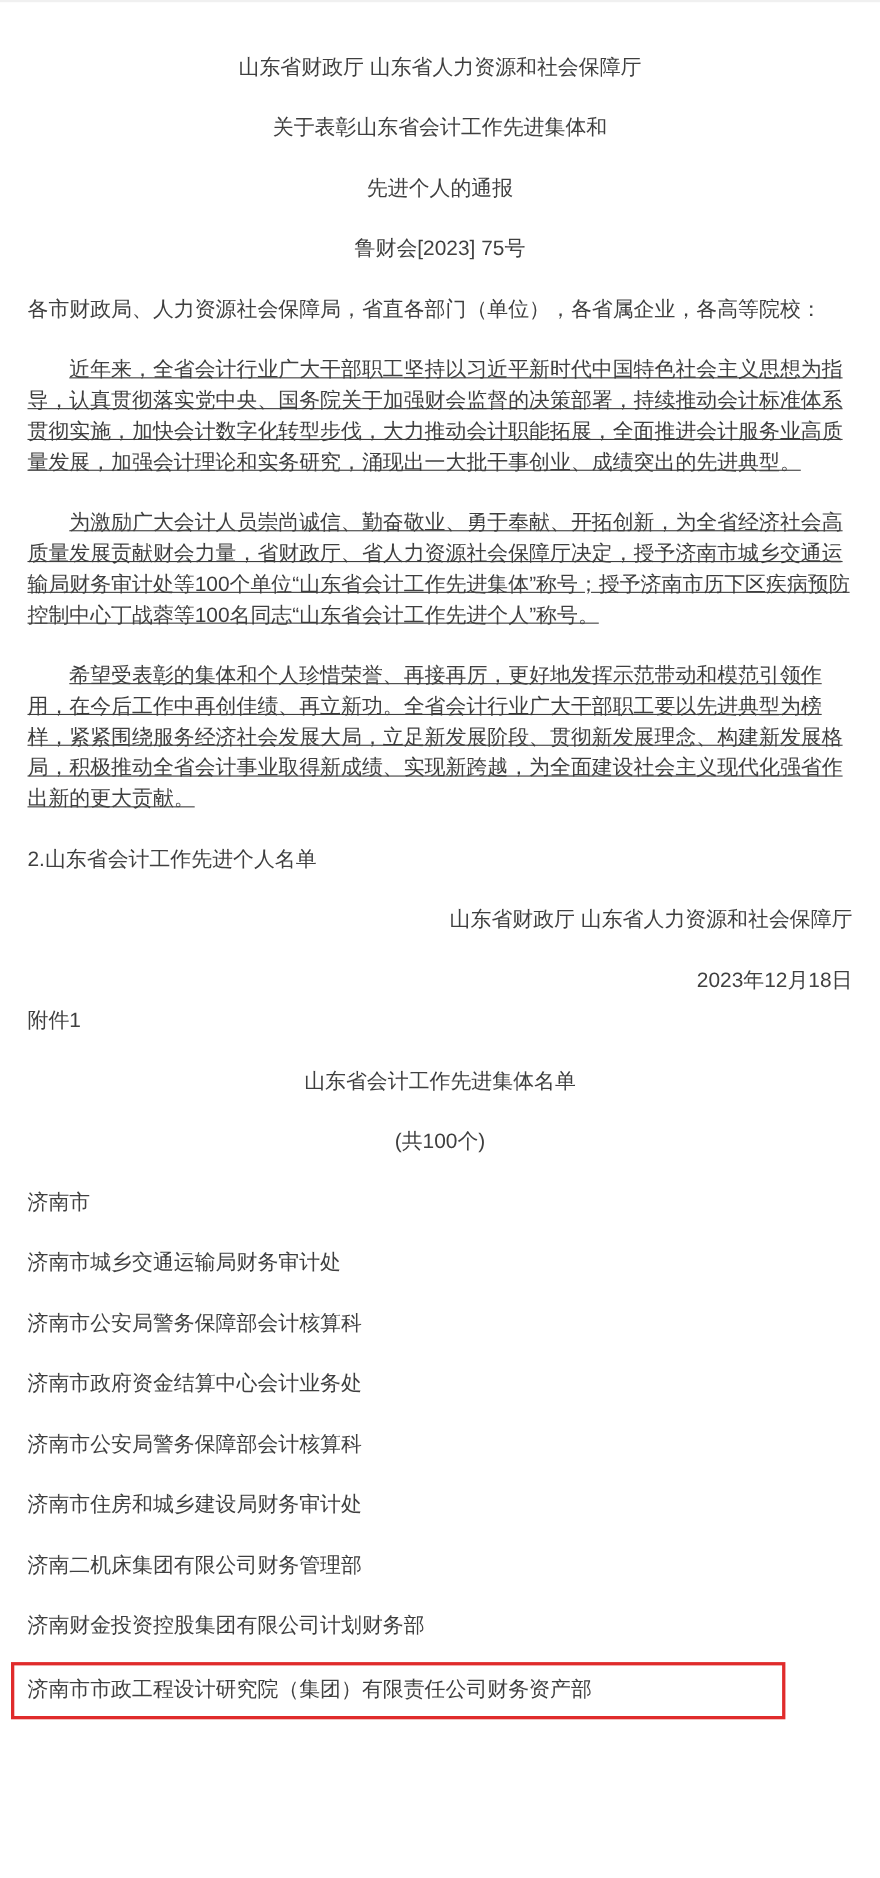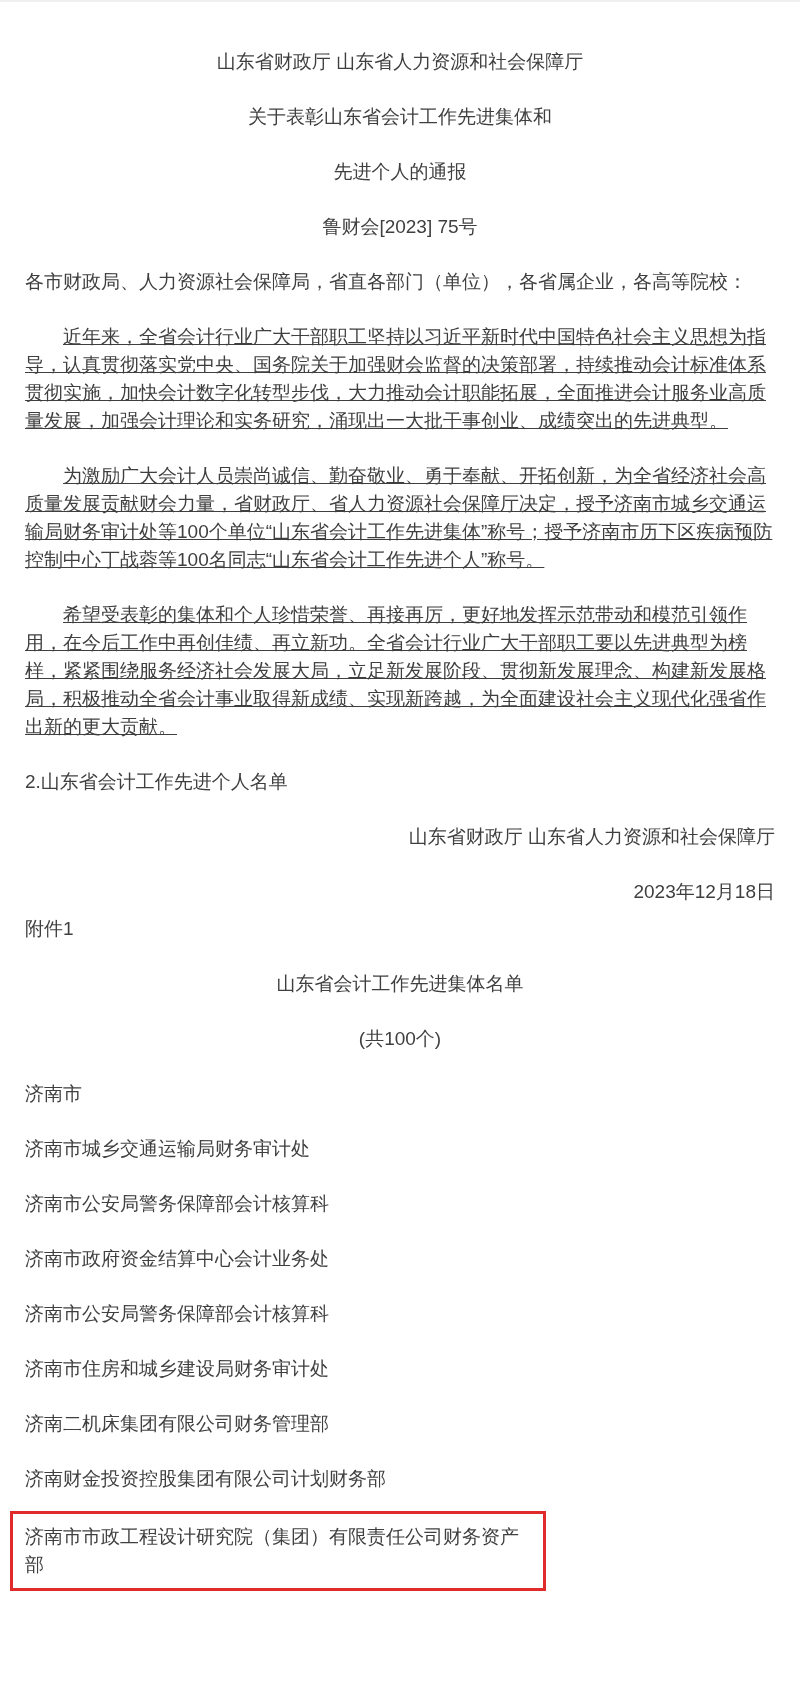--- a/index.html
+++ b/index.html
@@ -23,21 +23,21 @@
     margin: 27px 0 0 0;
   }
   .center { text-align: center; }
   .right  { text-align: right; }
   .indent { text-indent: 38px; text-decoration: underline; }
   .attach-cont { }
   .tight  { margin-top: 9px; }
   .boxed {
     margin-top: 18px;
     margin-left: -15px;
-    width: 536px;
+    width: 704px;
     box-sizing: border-box;
     border: 3px solid var(--highlight, #e02b2b);
     padding: 9px 8px 9px 12px;
   }
 </style>
 </head>
 <body style="background: rgb(255, 255, 255);">
 
 <div class="page">
 

